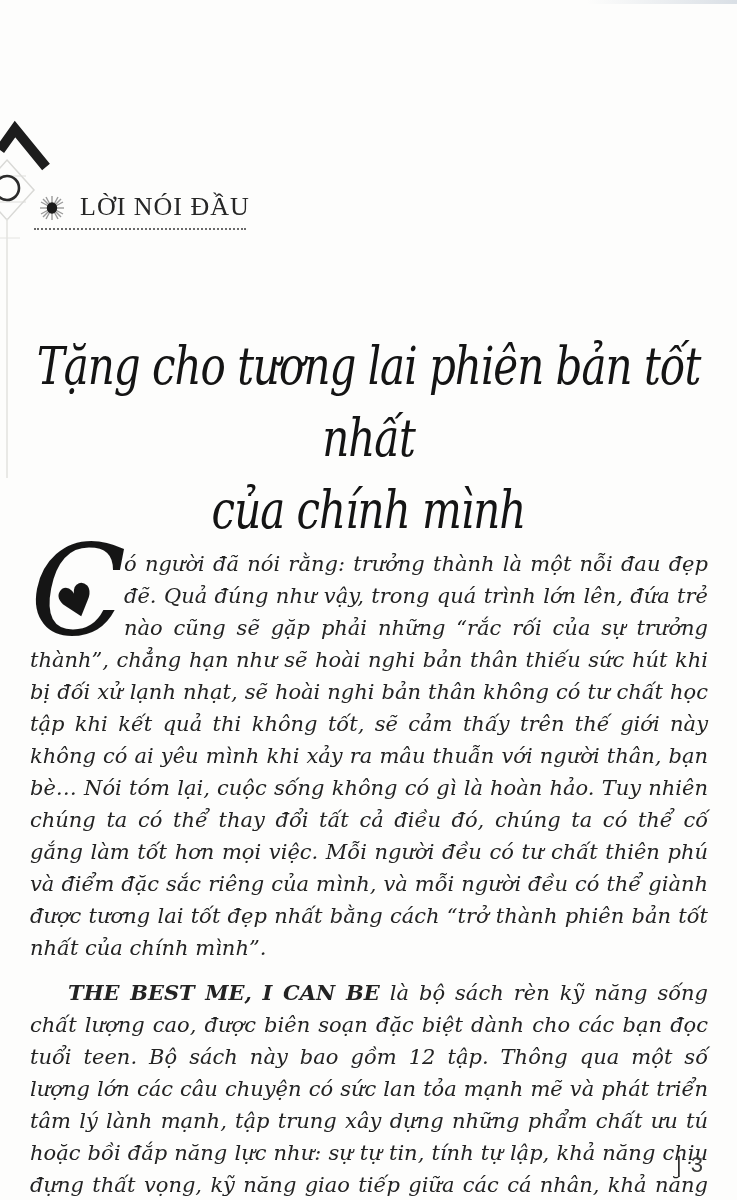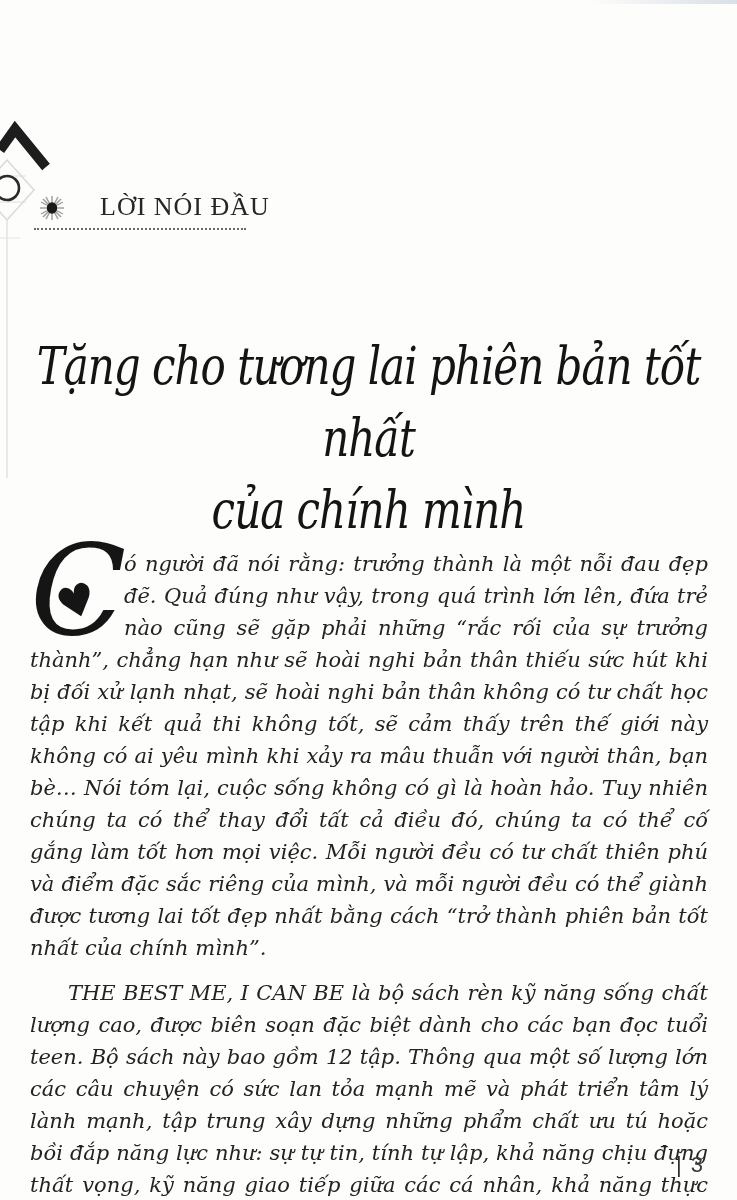--- a/index.html
+++ b/index.html
@@ -19,21 +19,21 @@
     opacity:.65;
   }
   
   .corner-graphic{position:absolute;left:0;top:118px;width:70px;height:380px;}
   
   .header-row{position:absolute;left:34px;top:192px;width:260px;}
   .flower-icon{position:absolute;left:6px;top:4px;width:24px;height:24px;}
   .header-label{
     position:absolute;left:46px;top:0;
     font-family:"Liberation Serif","DejaVu Serif",serif;
-    font-size:26px;letter-spacing:1px;color:#262626;white-space:nowrap;margin-left:20px;
+    font-size:26px;letter-spacing:1px;color:#262626;white-space:nowrap;
   }
   .header-dots{
     position:absolute;left:0;top:36px;width:212px;height:0;
     border-bottom:2px dotted #6a6a6a;
   }
   
   .title{
     position:absolute;left:0;top:330px;width:737px;
     text-align:center;
     font-style:italic;
@@ -45,21 +45,21 @@
   }
   
   .body-text{
     position:absolute;left:30px;top:548px;width:678px;
     font-style:italic;
     font-size:21px;line-height:32px;
     text-align:justify;color:#232323;
   }
   .para{margin:0;}
   .para2{margin-top:13px;text-indent:38px;}
-  .para2 .lead{font-weight:normal;}
+  .para2 .lead{font-weight:bold;}
   .dropcap-box{
     float:left;position:relative;
     width:88px;height:94px;margin:2px 6px 0 0;
   }
   .dropcap-c{
     position:absolute;left:0;top:-14px;
     font-size:126px;line-height:110px;font-style:italic;
     color:#151515;
   }
   .dropcap-heart{

